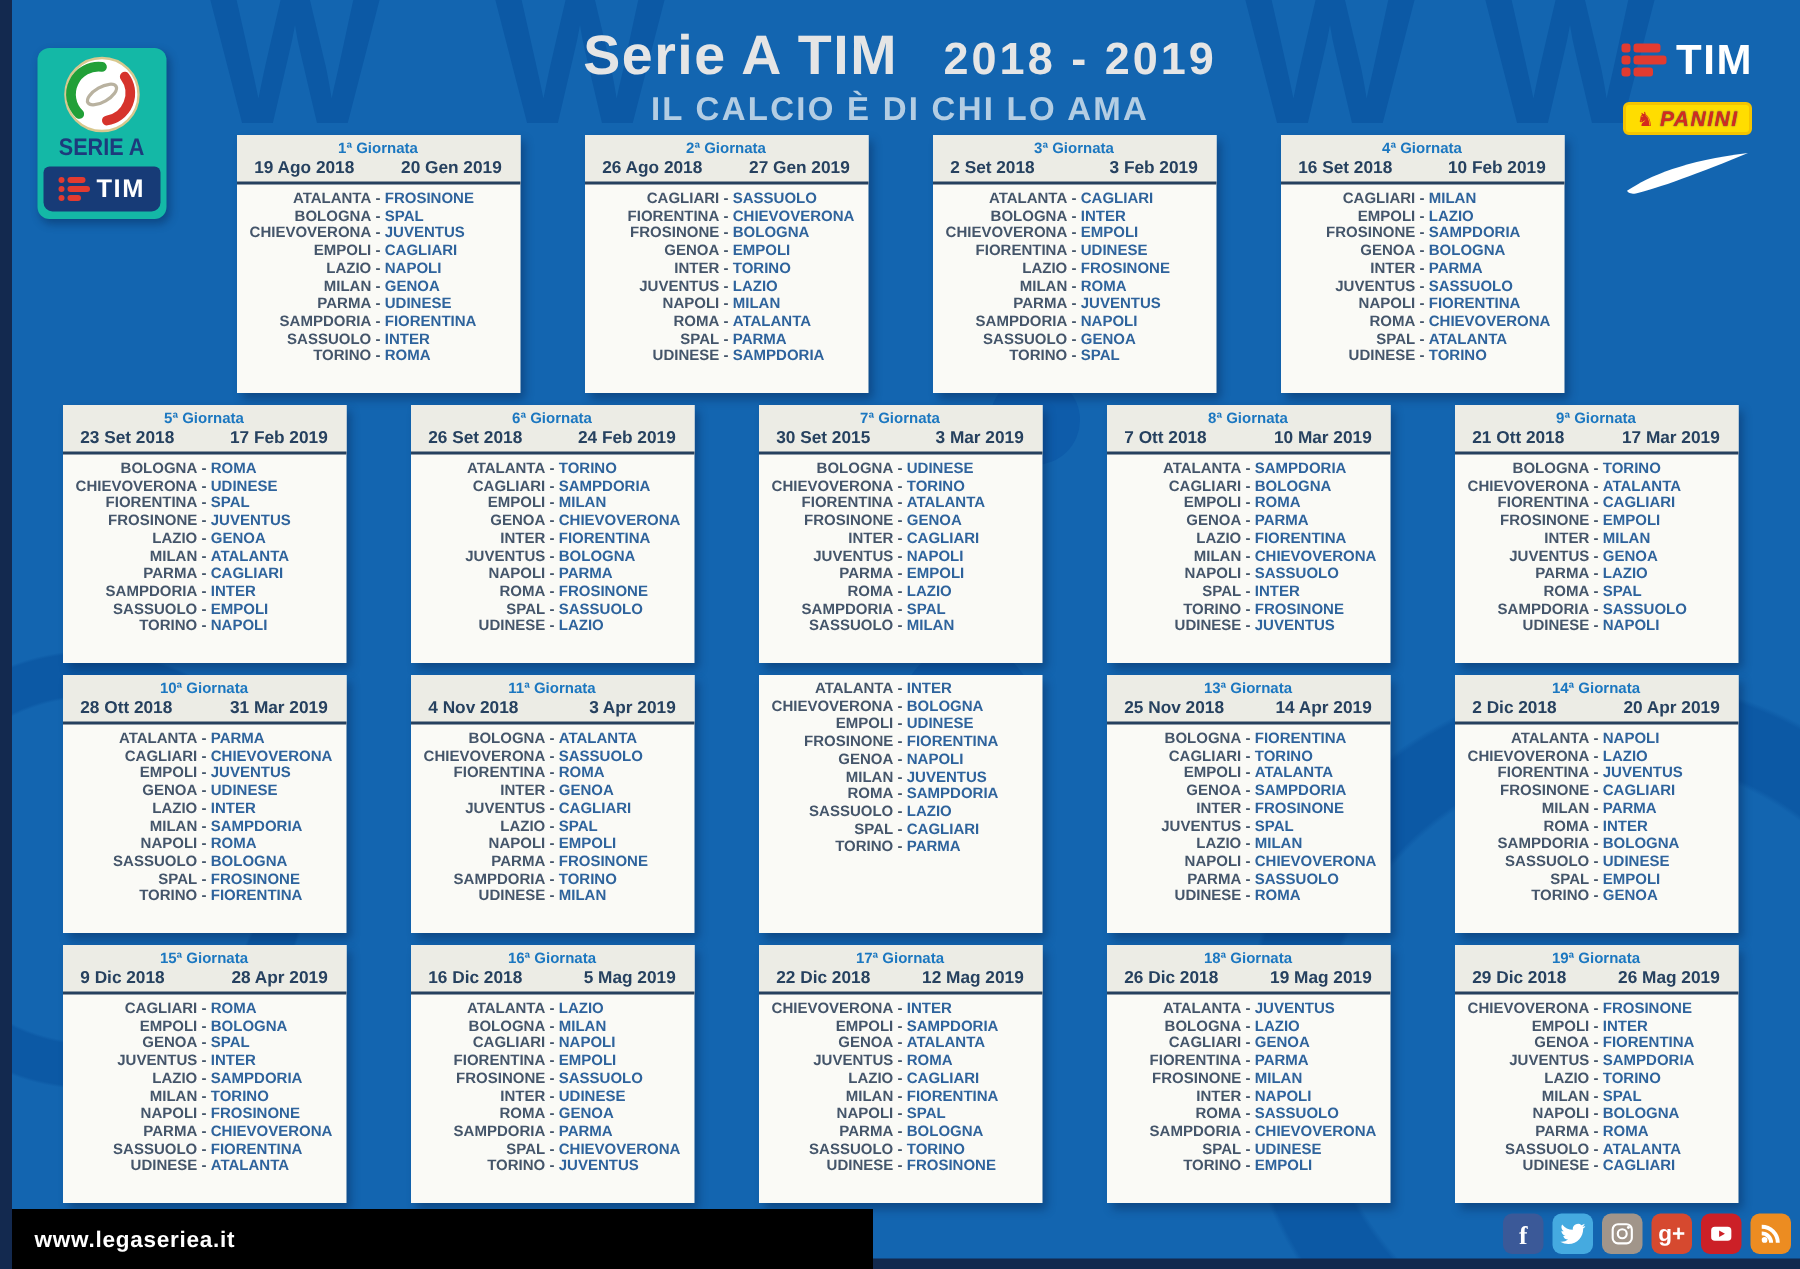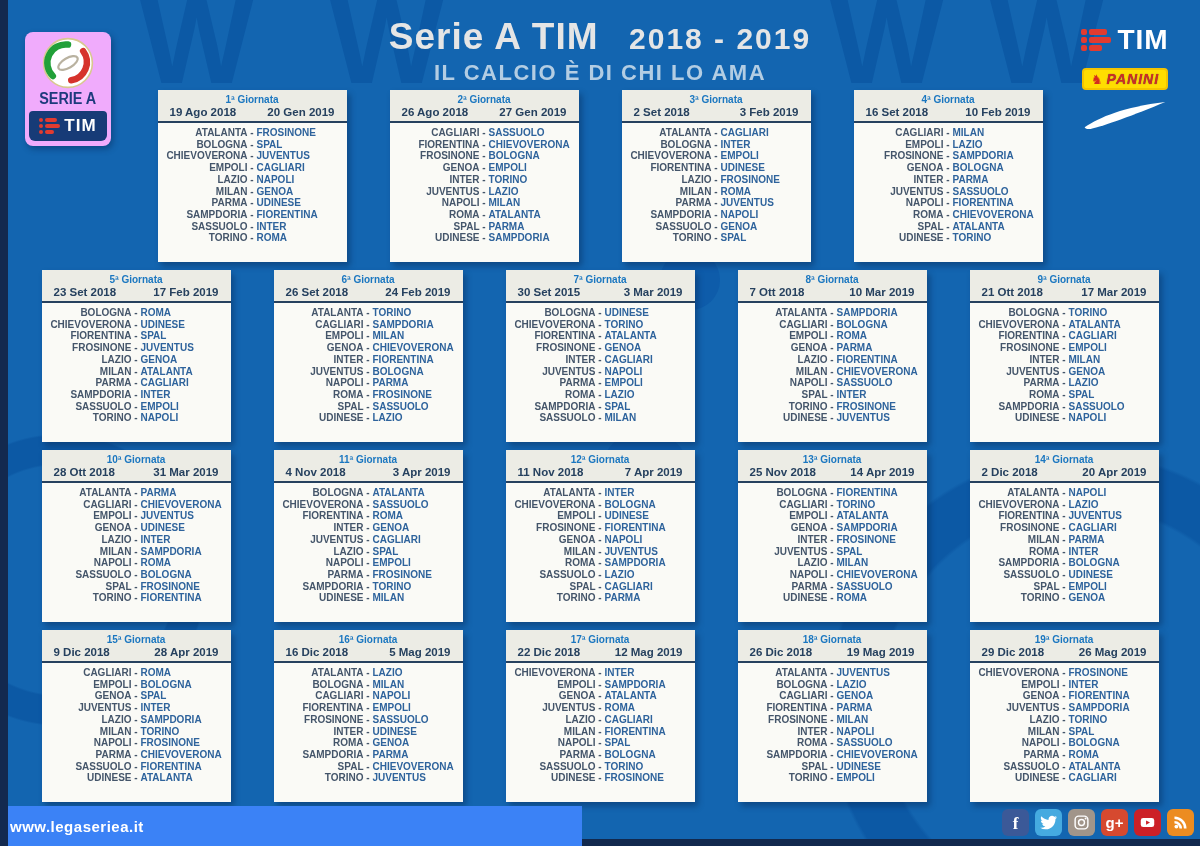--- a/index.html
+++ b/index.html
@@ -18,21 +18,21 @@
   .bottom-strip { position:absolute; left:0; right:0; bottom:0; height:7px; background:#12294e; z-index:9; }
 
   
   .hdr-title { position:absolute; top:16px; left:0; right:0; text-align:center; color:#e5e5e5; z-index:2; }
   .hdr-title .t1 { font-size:37px; font-weight:bold; letter-spacing:1px; }
   .hdr-title .t2 { font-size:30px; font-weight:bold; letter-spacing:2px; margin-left:26px; }
   .hdr-sub { position:absolute; top:60px; left:0; right:0; text-align:center;
              color:#b3cde3; font-size:22px; font-weight:bold; letter-spacing:1.5px; z-index:2; }
 
   
-  .badge { position:absolute; left:25px; top:32px; width:86px; height:114px; background:#f0abfc;
+  .badge { position:absolute; left:25px; top:32px; width:86px; height:114px; background:#14b8a6;
            border-radius:8px; z-index:3; box-shadow:2px 3px 6px rgba(5,30,70,.4);
            display:flex; flex-direction:column; align-items:center; padding:5px 4px 4px; }
   .badge svg.swirl { width:52px; height:52px; }
   .badge-seriea { color:#1d3a7c; font-weight:bold; font-size:16px; letter-spacing:0;
                   transform:scaleX(.9); margin:1px 0 3px; }
   .badge-tim { width:100%; height:30px; background:#173b77; border-radius:4px 4px 6px 6px;
                display:flex; align-items:center; justify-content:center; gap:4px; }
   .badge-tim .tim-word { color:#fff; font-weight:bold; font-size:17px; letter-spacing:1px; }
 
   .tim-bars { display:inline-flex; flex-direction:column; gap:2px; }
@@ -61,22 +61,22 @@
   .card-dates { display:flex; justify-content:space-between; padding:1px 12px 3px;
                 color:#26415f; font-size:11.5px; font-weight:bold; border-bottom:2px solid #26415f; }
   .fixtures { padding:4px 3px 0; }
   .fixture { display:grid; grid-template-columns:1fr 9px 1fr; font-size:10px; font-weight:bold; line-height:11.7px; }
   .fixture .home { text-align:right; color:#44556a; }
   .fixture .dash { text-align:center; color:#44556a; }
   .fixture .away { text-align:left; color:#2e639c; }
 
   
   .footer { position:absolute; left:0; right:0; bottom:0; height:40px; z-index:10; }
-  .url-bar { position:absolute; left:0; top:0; bottom:0; width:582px; background:#3b82f6;
-             display:flex; align-items:center; padding-left:10px; }
+  .url-bar { position:absolute; left:0; top:0; bottom:0; width:582px; background:#000000;
+             display:flex; align-items:center; padding-left:23px; }
   .url-bar span { color:#fff; font-weight:bold; font-size:15px; letter-spacing:.5px; }
   .social { position:absolute; right:6px; top:3px; display:flex; gap:6px; align-items:center; }
   .social a { width:27px; height:27px; border-radius:6px; display:flex; align-items:center;
               justify-content:center; color:#fff; text-decoration:none; }
   .social a svg { width:17px; height:17px; }
   .social .gly { font-weight:bold; font-size:17px; }
 </style>
 </head>
 <body>
 
@@ -827,27 +827,20 @@
               <span class="away">TORINO</span>
             </div>
             <div class="fixture">
               <span class="home">UDINESE</span>
               <span class="dash">-</span>
               <span class="away">MILAN</span>
             </div>
           </div>
         </div>
         <div class="card">
-          <div class="card-head">
-            <div class="card-title">12ª Giornata</div>
-            <div class="card-dates">
-              <span>11 Nov 2018</span>
-              <span>7 Apr 2019</span>
-            </div>
-          </div>
           <div class="fixtures">
             <div class="fixture">
               <span class="home">ATALANTA</span>
               <span class="dash">-</span>
               <span class="away">INTER</span>
             </div>
             <div class="fixture">
               <span class="home">CHIEVOVERONA</span>
               <span class="dash">-</span>
               <span class="away">BOLOGNA</span>

